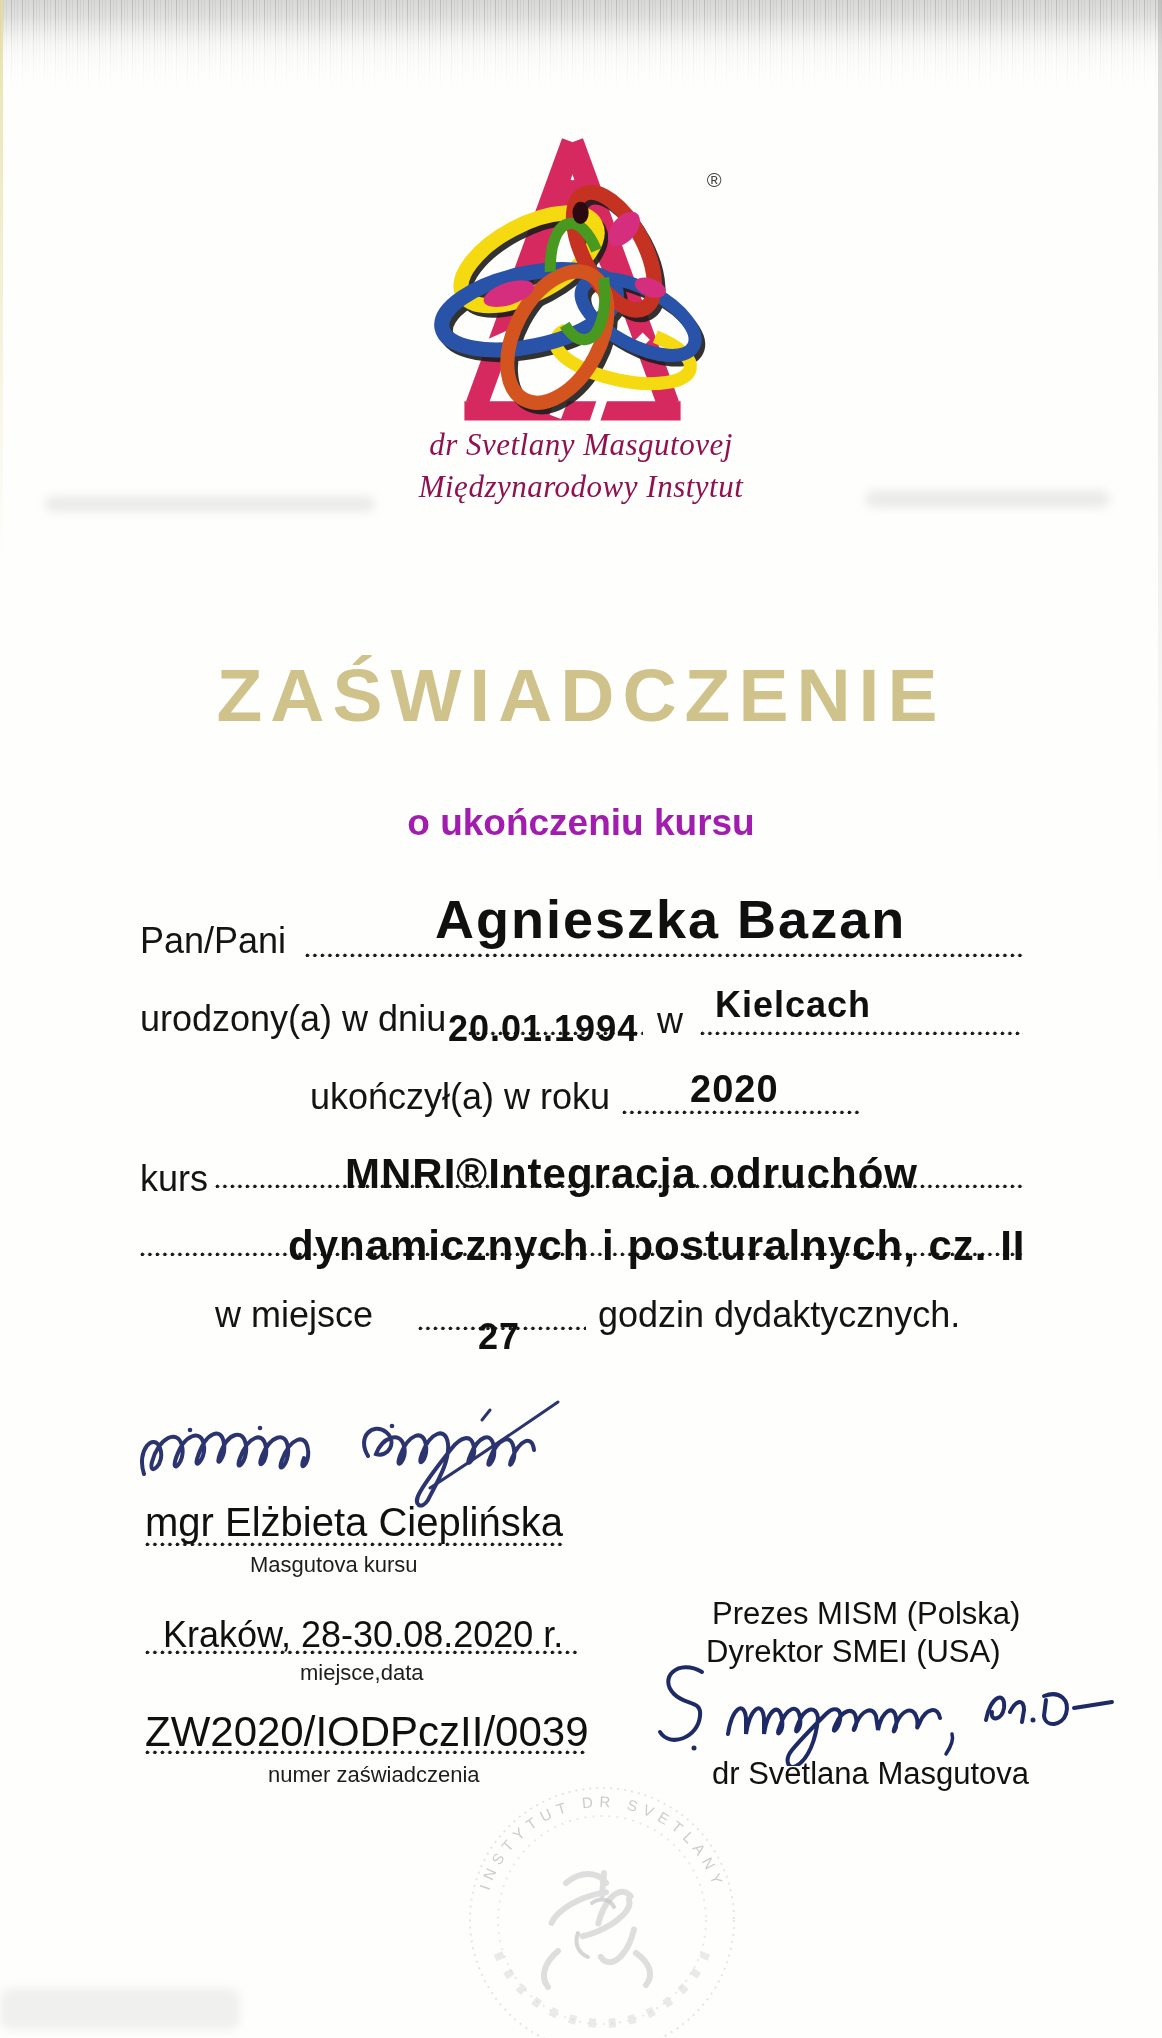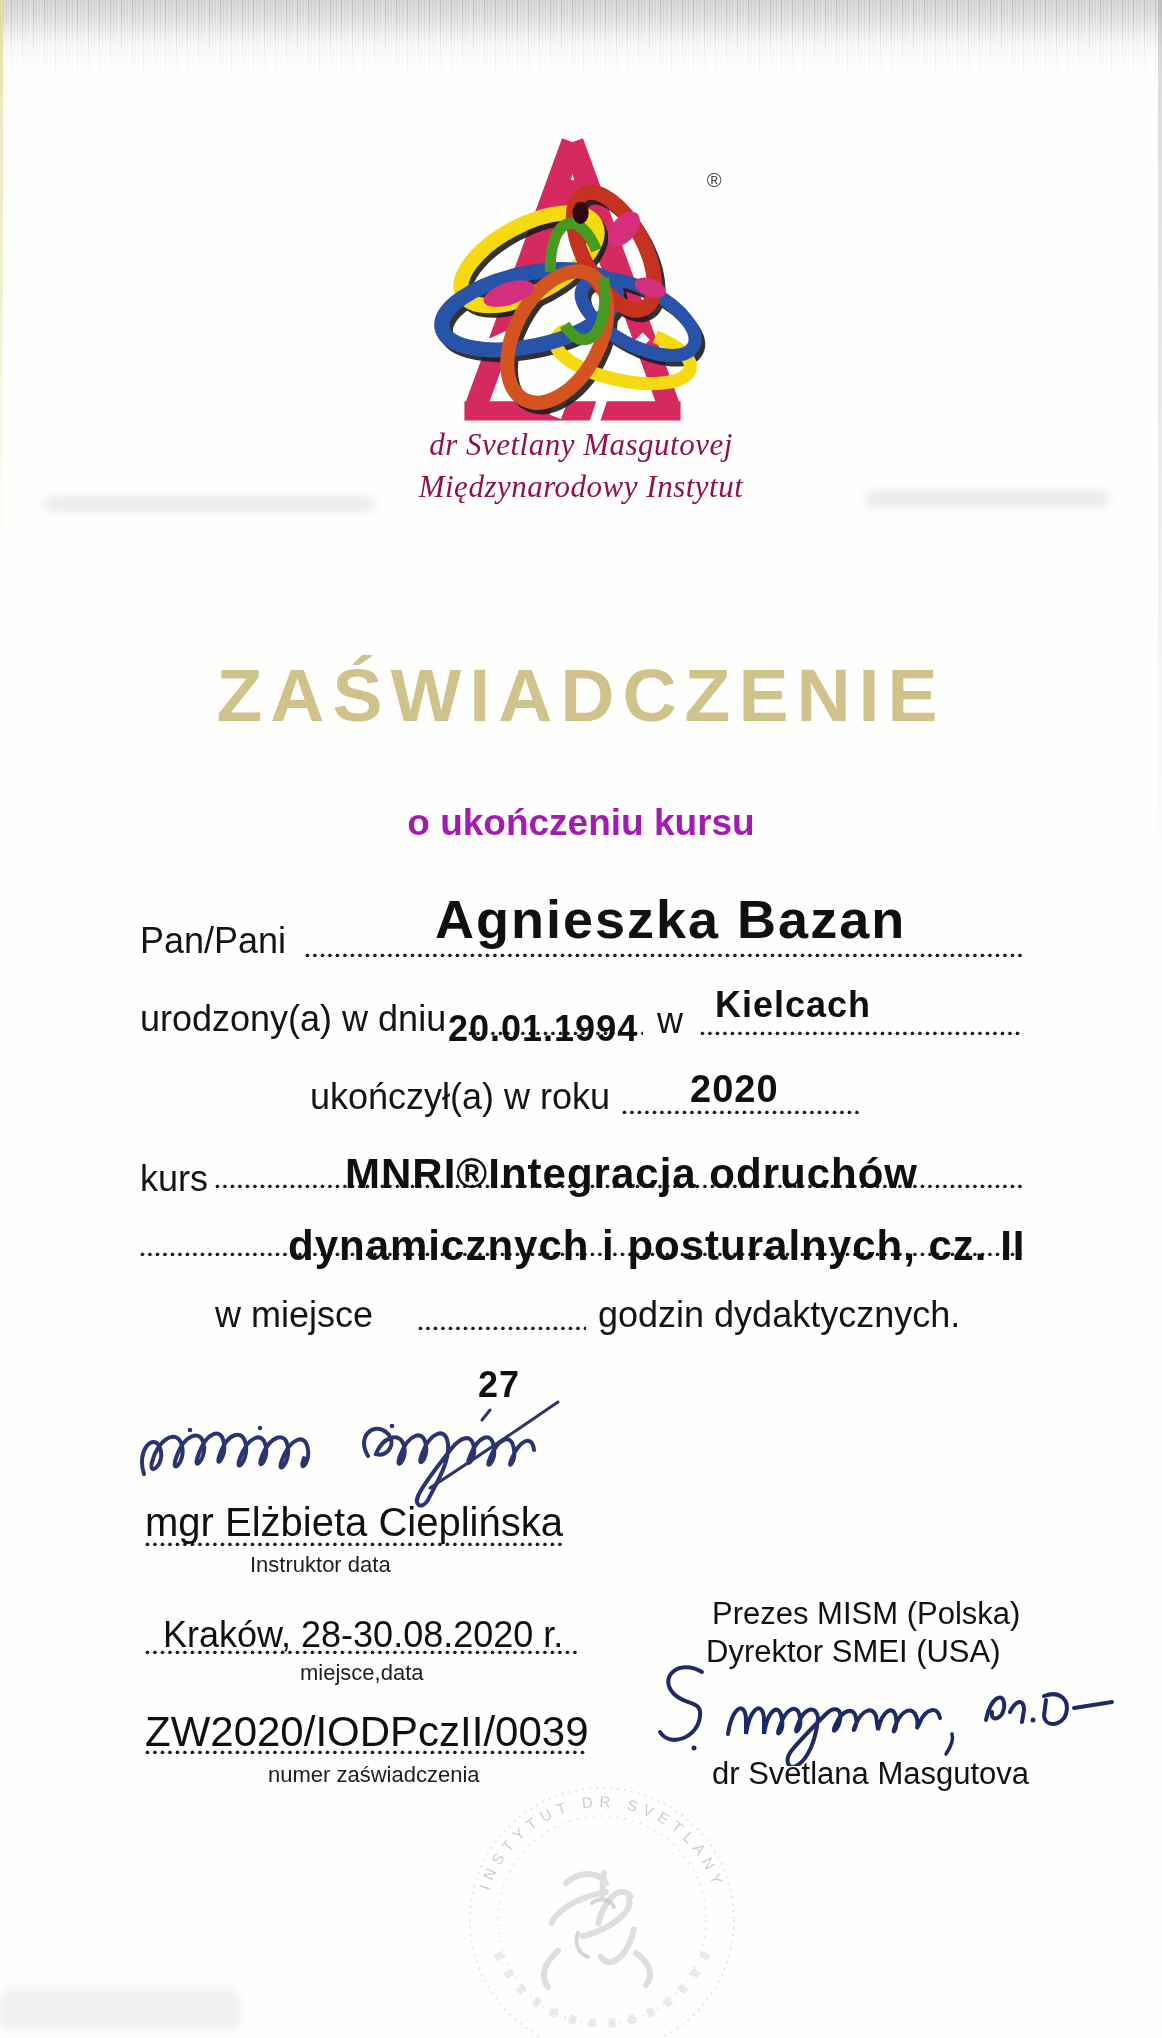--- a/index.html
+++ b/index.html
@@ -133,39 +133,39 @@
 
   <span class="lbl" style="left:140px;top:1158px;">kurs</span>
   <div class="dots" style="left:215px;top:1184px;width:808px;"></div>
   <span class="val overdots" style="left:345px;top:1150px;font-size:42px;">MNRI®Integracja odruchów</span>
 
   <div class="dots" style="left:140px;top:1252px;width:883px;"></div>
   <span class="val overdots" style="left:288px;top:1222px;font-size:42px;">dynamicznych i posturalnych, cz. II</span>
 
   <span class="lbl" style="left:215px;top:1294px;">w miejsce</span>
   <div class="dots" style="left:418px;top:1326px;width:168px;"></div>
-  <span class="val overdots" style="left:478px;top:1316px;font-size:36px;margin-top:48px;">27</span>
+  <span class="val overdots" style="left:478px;top:1316px;font-size:36px;">27</span>
   <span class="lbl" style="left:598px;top:1294px;">godzin dydaktycznych.</span>
 
   <div class="sig" style="left:130px;top:1392px;">
     <svg width="440" height="125" viewBox="0 0 440 125">
       <g stroke="#2c3470" stroke-width="4" fill="none" stroke-linecap="round">
         <path d="M14,82 C6,58 24,40 30,56 C36,72 18,86 22,70 C28,46 48,36 52,54 C56,70 40,84 46,66 C54,42 72,36 74,54 C76,68 62,80 68,64 C76,40 92,34 94,52 C96,66 84,78 90,62 C98,40 114,36 116,54 C118,70 104,82 110,66 C118,44 134,38 136,56 C138,70 126,80 132,64 C140,44 156,38 158,56 C160,72 146,84 152,68 C160,46 176,40 178,58 C180,72 168,82 174,66"></path>
         <path d="M238,64 C226,44 244,30 256,40 C268,50 258,66 246,62 C252,46 270,38 274,54 C278,68 264,80 270,64 C278,42 294,36 296,54 C298,68 286,78 292,62 C300,40 316,34 318,52 C320,70 306,92 298,108 C292,118 282,114 290,100 C298,86 314,66 322,56 C330,46 342,40 344,56 C346,68 334,78 340,64 C348,44 362,38 364,56 C366,70 354,80 360,66 C368,46 382,40 384,58 C386,70 376,80 382,66 C390,48 402,42 404,58"></path>
         <path d="M300,96 C340,70 390,36 428,10" stroke-width="3"></path>
         <path d="M352,28 L360,18" stroke-width="3"></path>
       </g>
       <circle cx="60" cy="38" r="2.3" fill="#2c3470"></circle>
       <circle cx="130" cy="36" r="2.3" fill="#2c3470"></circle>
       <circle cx="262" cy="34" r="2.3" fill="#2c3470"></circle>
     </svg>
   </div>
   <span class="val overdots" style="left:145px;top:1500px;font-size:40px;font-weight:400;letter-spacing:0;">mgr Elżbieta Cieplińska</span>
   <div class="dots" style="left:145px;top:1542px;width:418px;"></div>
-  <span class="small-lbl" style="left:250px;top:1552px;">Instruktor data</span>
+  <span class="small-lbl" style="left:250px;top:1552px;">Masgutova kursu</span>
 
   <span class="val overdots" style="left:163px;top:1614px;font-size:36px;font-weight:400;letter-spacing:0;">Kraków, 28-30.08.2020 r.</span>
   <div class="dots" style="left:145px;top:1650px;width:432px;"></div>
   <span class="small-lbl" style="left:300px;top:1660px;">miejsce,data</span>
 
   <span class="val overdots" style="left:145px;top:1708px;font-size:42px;font-weight:400;letter-spacing:0;">ZW2020/IODPczII/0039</span>
   <div class="dots" style="left:145px;top:1750px;width:440px;"></div>
   <span class="small-lbl" style="left:268px;top:1762px;">numer zaświadczenia</span>
 
   <span class="foot-right" style="left:712px;top:1596px;">Prezes MISM (Polska)</span>

